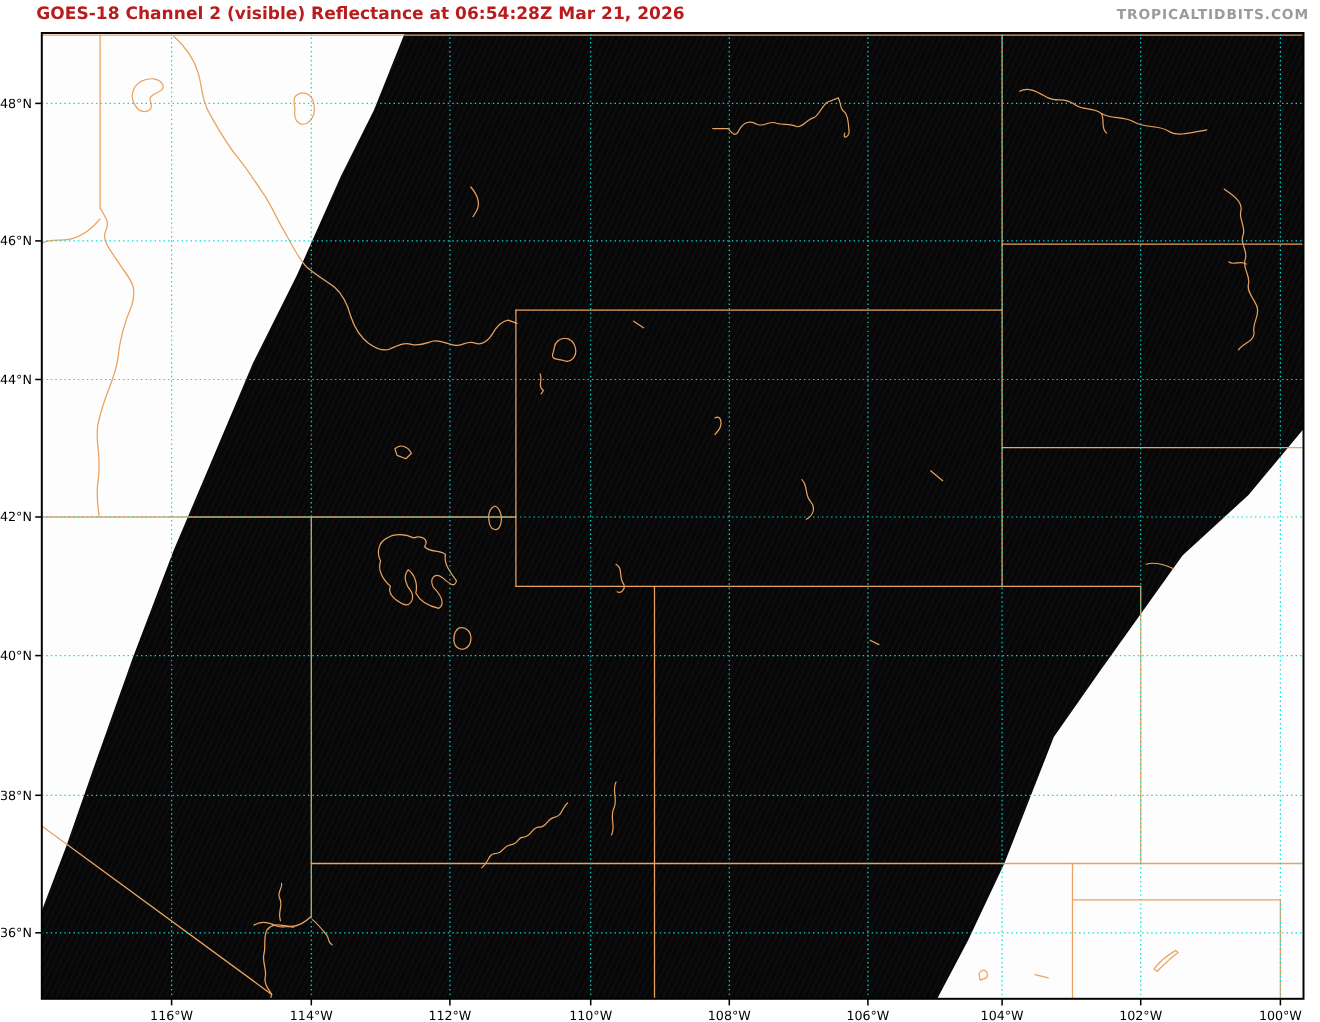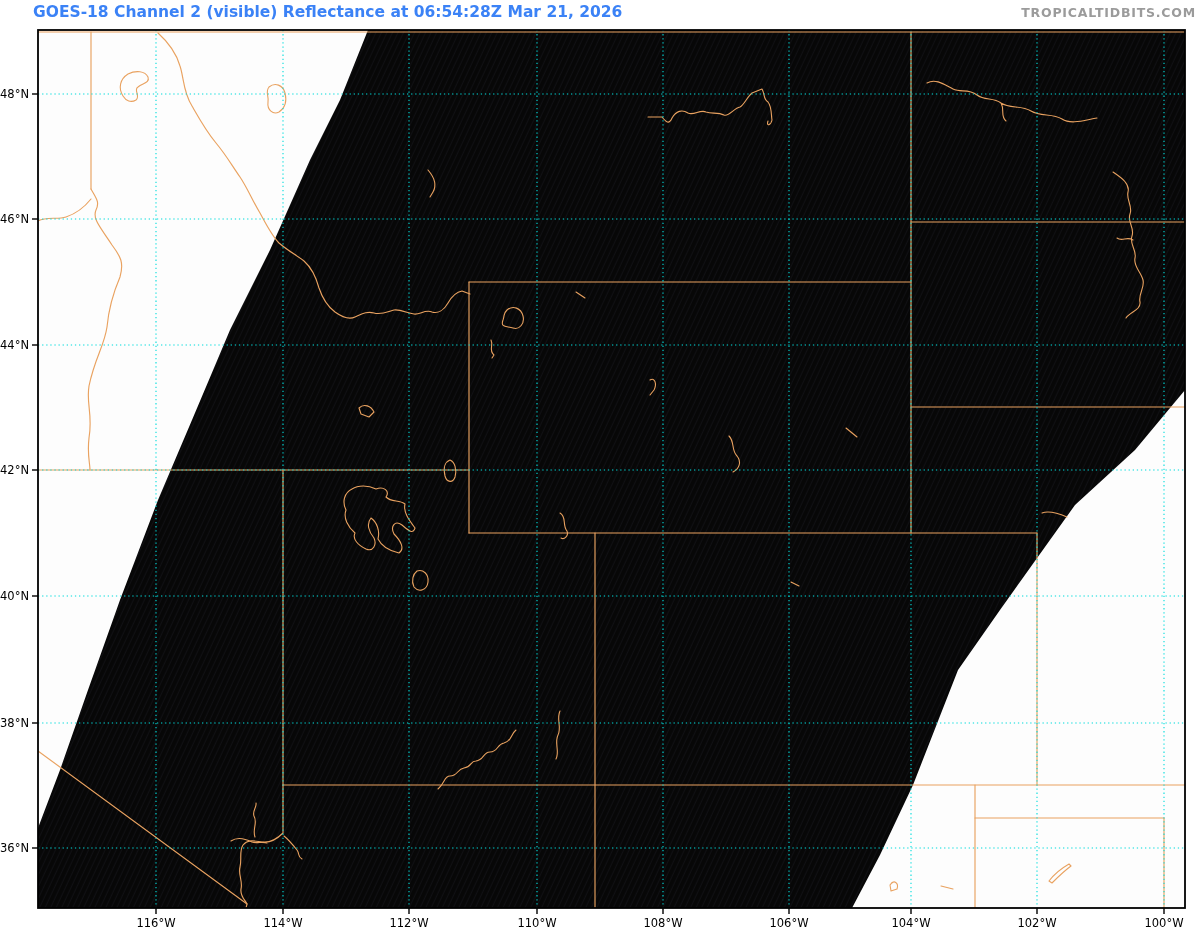--- a/index.html
+++ b/index.html
@@ -1,20 +1,20 @@
 <!DOCTYPE html>
 <html><head>
 <meta charset="utf-8">
 <style>
   html,body{margin:0;padding:0;background:#ffffff;}
   body{width:1200px;height:929px;overflow:hidden;position:relative;
        font-family:"DejaVu Sans","Liberation Sans",sans-serif;}
   #root{position:absolute;inset:0;background:#ffffff;}
-  #title{position:absolute;left:33px;top:3px;font-size:15.5px;font-weight:bold;color:#3b82f6;white-space:nowrap;}
-  #watermark{position:absolute;right:4px;top:5px;font-size:12.5px;font-weight:bold;color:#9b9b9b;letter-spacing:0.8px;margin-left:16px;}
+  #title{position:absolute;left:33px;top:3px;font-size:15.5px;font-weight:bold;color:#b91c1c;white-space:nowrap;}
+  #watermark{position:absolute;right:10px;top:5px;font-size:12.5px;font-weight:bold;color:#9b9b9b;letter-spacing:0.8px;margin-left:16px;}
   svg{position:absolute;left:0;top:0;}
   text.ticklabel{font-family:"DejaVu Sans","Liberation Sans",sans-serif;font-size:11.5px;fill:#000;}
 </style>
 </head>
 <body>
 
 <div id="root">
   <div id="title">GOES-18 Channel 2 (visible) Reflectance at 06:54:28Z Mar 21, 2026</div>
   <div id="watermark">TROPICALTIDBITS.COM</div>
   <svg id="map" width="1200" height="929" viewBox="0 0 1200 929">

